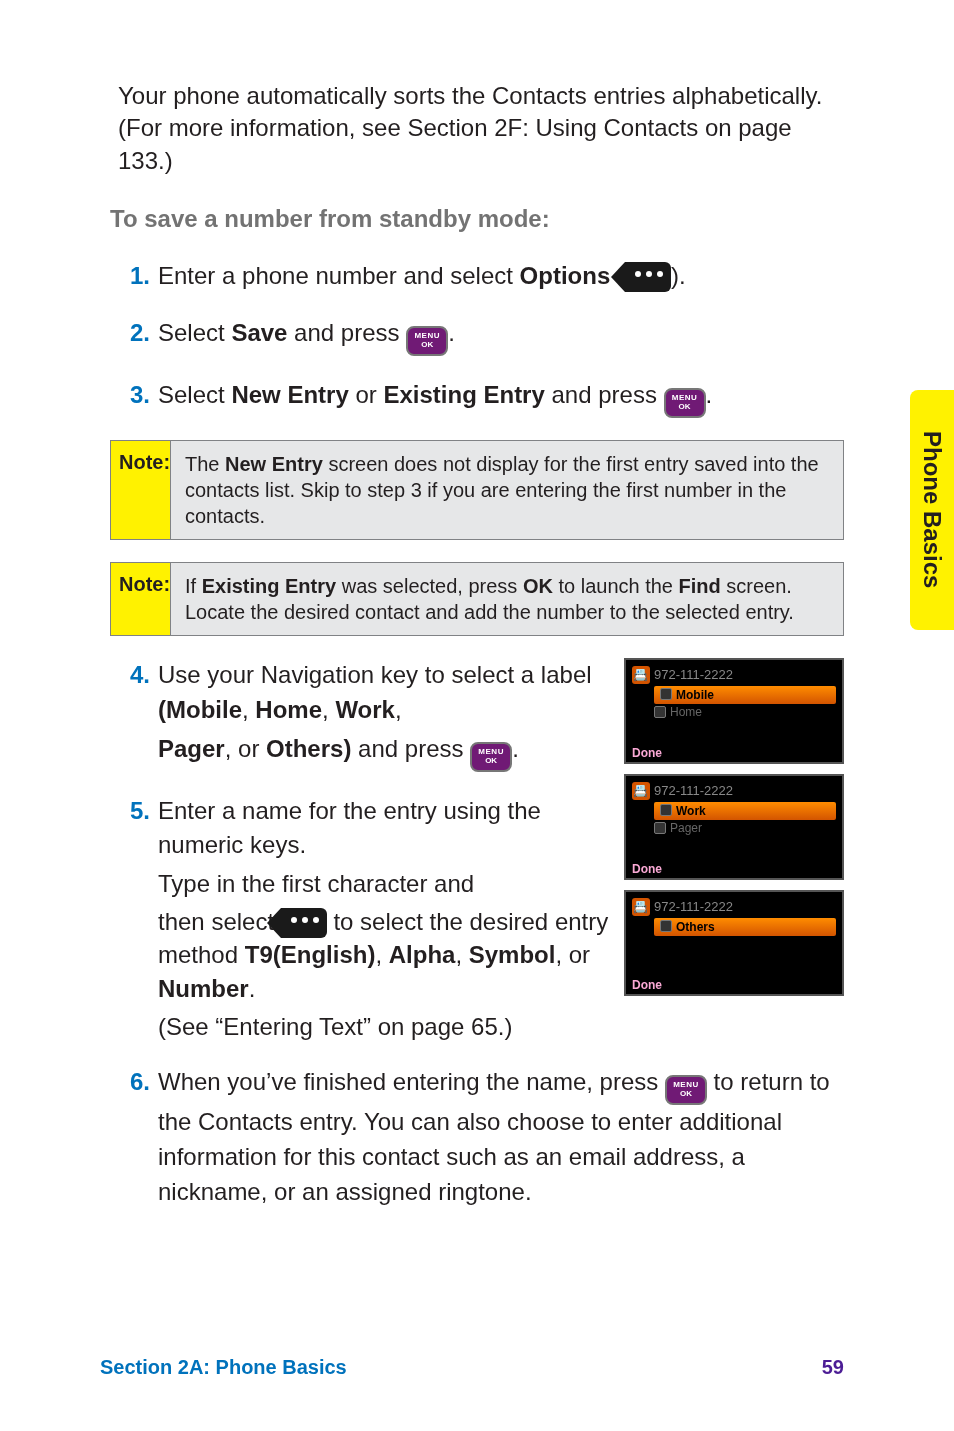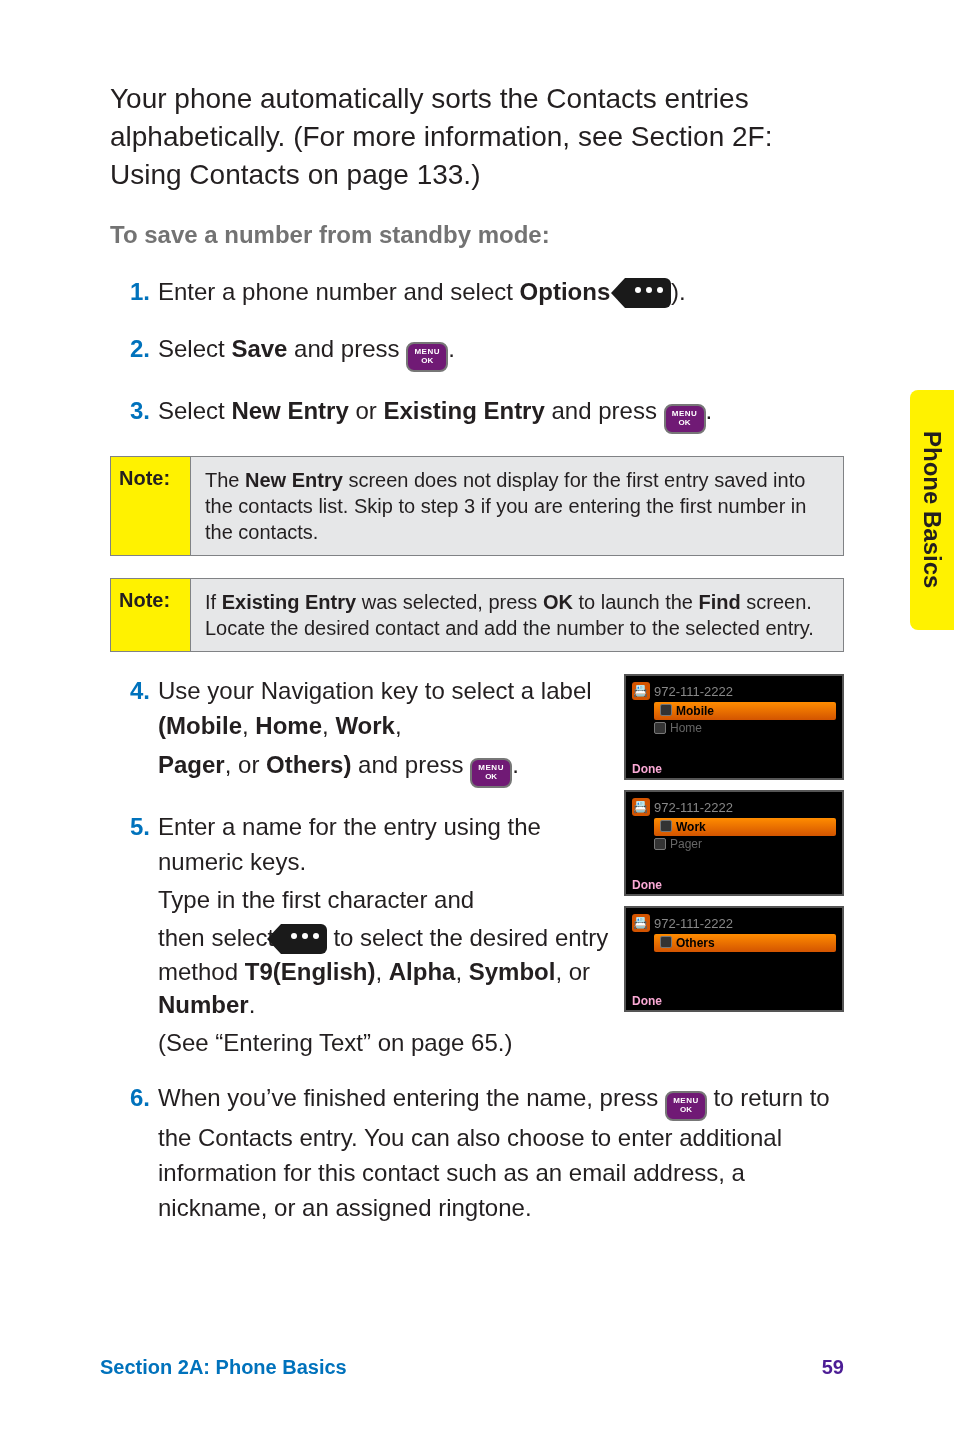--- a/index.html
+++ b/index.html
@@ -9,23 +9,24 @@
     background: #fff;
     color: #231f20;
     position: relative;
   }
   .page {
     padding: 80px 110px 60px 110px;
     position: relative;
     height: 100%;
   }
   .intro {
-    font-size: 28px;
+    font-size: 24px;
     line-height: 1.35;
     margin-bottom: 28px;
+    margin-left: 8px;
   }
   .subhead {
     font-size: 24px;
     font-weight: 700;
     color: #737373;
     margin-bottom: 26px;
   }
   ol.steps {
     list-style: none;
     padding-left: 48px;
@@ -107,21 +108,21 @@
     margin: 22px 0;
     border: 1px solid #808285;
     background: #e6e7e8;
     display: flex;
   }
   .note-label {
     background: #fff200;
     font-weight: 700;
     font-size: 20px;
     padding: 10px 8px;
-    width: 80px;
+    width: 60px;
     border-right: 1px solid #808285;
     flex-shrink: 0;
   }
   .note-body {
     font-size: 20px;
     line-height: 1.3;
     padding: 10px 14px;
   }
   .step-row {
     display: flex;

